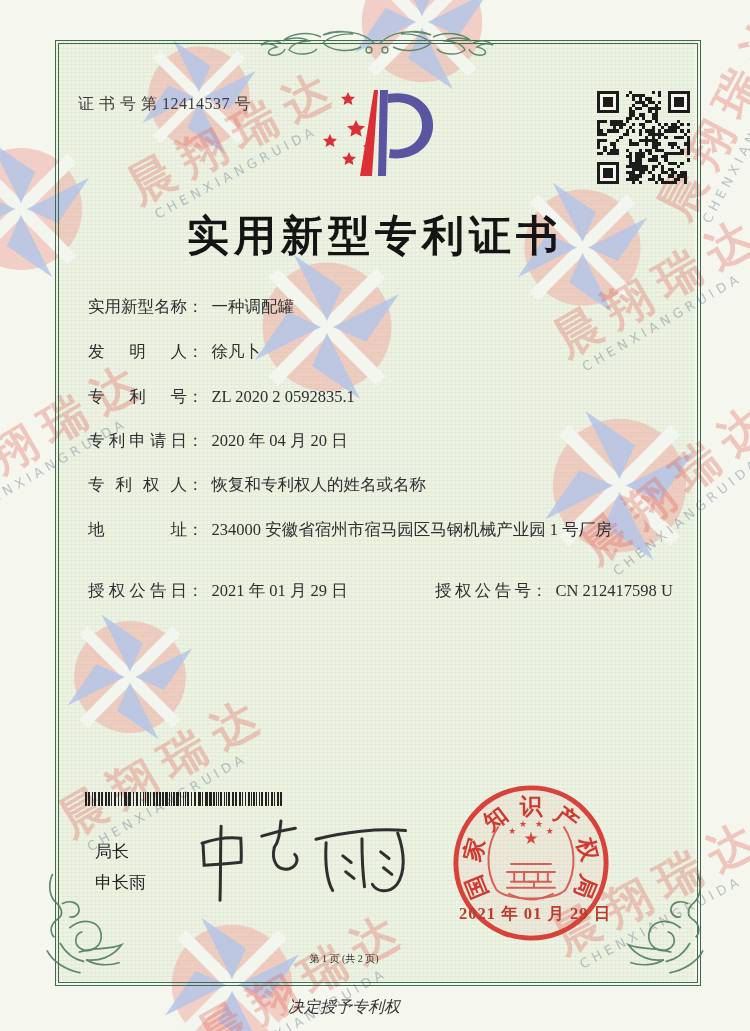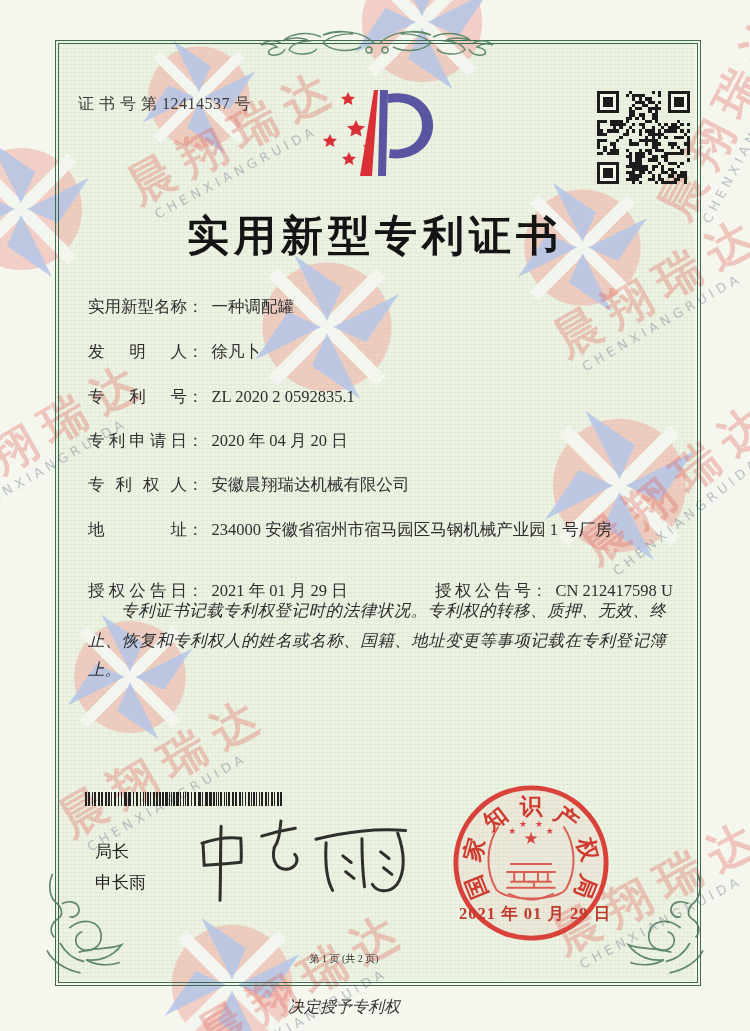--- a/index.html
+++ b/index.html
@@ -474,34 +474,33 @@
   <div class="field-row" style="top:296px">
     <span class="f-label">实用新型名称</span><span class="f-colon">：</span><span class="f-value">一种调配罐</span>
   </div>
   <div class="field-row" style="top:386px">
     <span class="f-label">专利号</span><span class="f-colon">：</span><span class="f-value">ZL 2020 2 0592835.1</span>
   </div>
   <div class="field-row" style="top:430px">
     <span class="f-label">专利申请日</span><span class="f-colon">：</span><span class="f-value">2020 年 04 月 20 日</span>
   </div>
   <div class="field-row" style="top:474px">
-    <span class="f-label">专利权人</span><span class="f-colon">：</span><span class="f-value">安徽晨翔瑞达机械有限公司</span>
+    <span class="f-label">专利权人</span><span class="f-colon">：</span><span class="f-value">恢复和专利权人的姓名或名称</span>
   </div>
   <div class="field-row" style="top:519px">
     <span class="f-label">地址</span><span class="f-colon">：</span><span class="f-value">234000 安徽省宿州市宿马园区马钢机械产业园 1 号厂房</span>
   </div>
   <div class="field-row" style="top:580px">
     <span class="f-label">授权公告日</span><span class="f-colon">：</span><span class="f-value">2021 年 01 月 29 日</span>
     <span class="grant2">
       <span class="f-label2">授权公告号</span><span class="f-colon">：</span><span class="f-value">CN 212417598 U</span>
     </span>
   </div>
 
   <div class="c body-text">
-    <p>专利证书记载专利权登记时的法律状况。专利权的转移、质押、无效、终止、恢复和专利权人的姓名或名称、国籍、地址变更等事项记载在专利登记簿上。</p>
   </div>
 
   <svg class="c" id="barcode" style="left:85px;top:792px" width="203" height="14" viewBox="0 0 203 14" preserveAspectRatio="none">
       <g fill="#222" shape-rendering="crispEdges">
         <rect x="0" y="0" width="2" height="14"></rect>
         <rect x="3" y="0" width="2" height="14"></rect>
         <rect x="7" y="0" width="1" height="14"></rect>
         <rect x="9" y="0" width="2" height="14"></rect>
         <rect x="13" y="0" width="2" height="14"></rect>
         <rect x="16" y="0" width="2" height="14"></rect>

